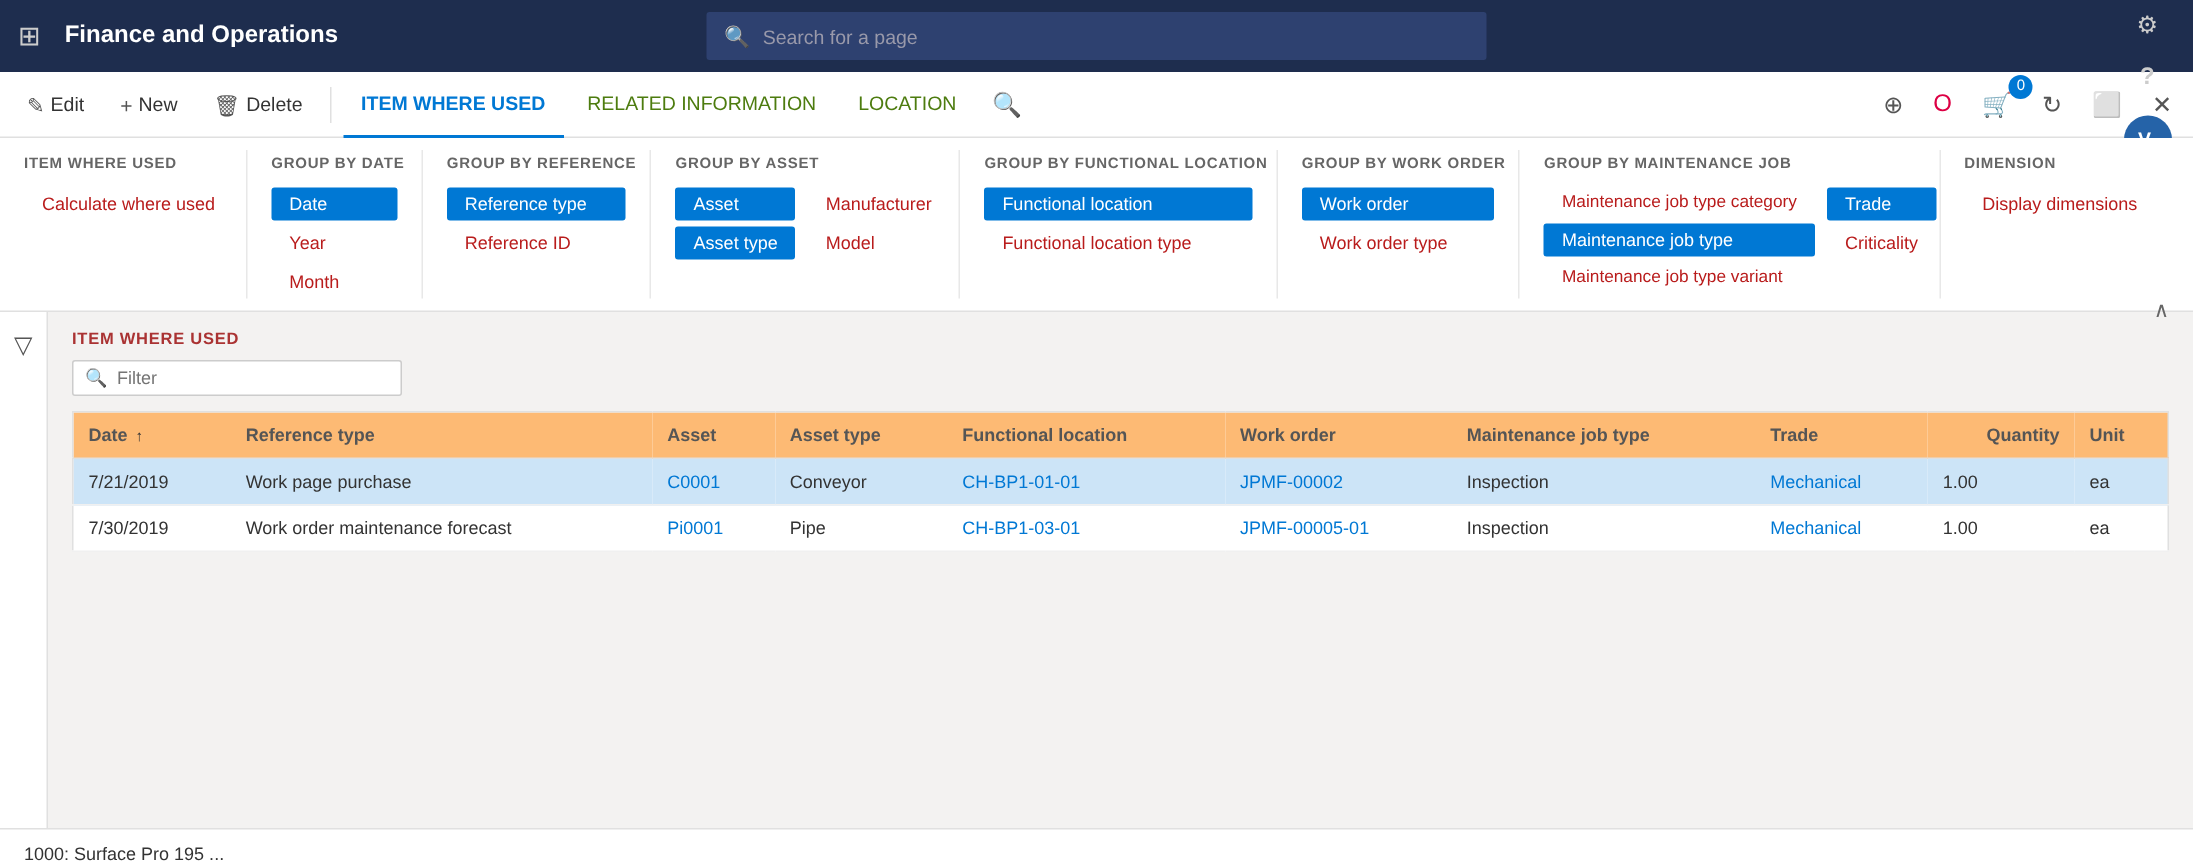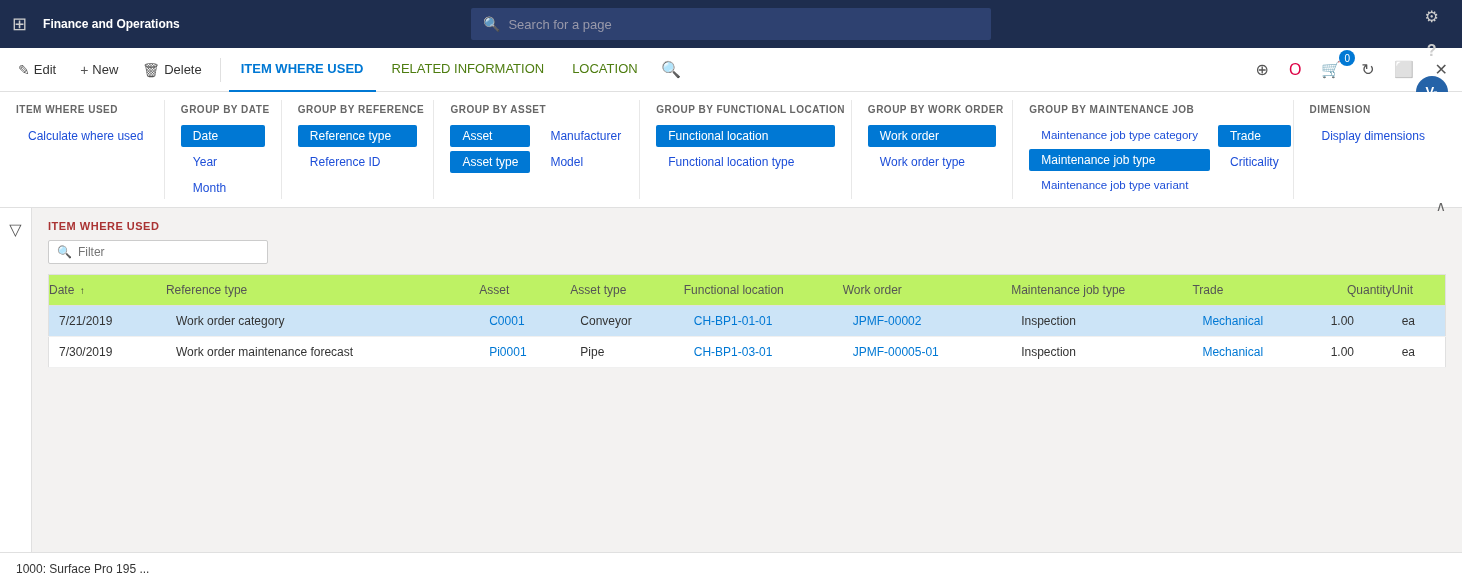--- a/index.html
+++ b/index.html
@@ -8,21 +8,21 @@
     
     .top-nav {
       background: #1e2d4e;
       height: 48px;
       display: flex;
       align-items: center;
       padding: 0 12px;
       gap: 8px;
     }
     .nav-grid-icon { color: #ccc; font-size: 18px; cursor: pointer; margin-right: 8px; }
-    .nav-title { color: #fff; font-size: 12px; font-weight: 600; flex: 0 0 auto; margin-right: auto; }
+    .nav-title { color: #fff; font-size: 16px; font-weight: 600; flex: 0 0 auto; margin-right: auto; }
     .nav-search {
       display: flex;
       align-items: center;
       background: #2e4170;
       border-radius: 2px;
       height: 32px;
       width: 520px;
       padding: 0 12px;
       gap: 8px;
       position: absolute;
@@ -106,21 +106,21 @@
     }
     .toolbar-section:first-child { padding-left: 0; }
     .toolbar-section:last-child { border-right: none; }
     .toolbar-section-header {
       font-size: 10px; font-weight: 600; color: #666; text-transform: uppercase;
       letter-spacing: 0.5px; margin-bottom: 6px; white-space: nowrap;
     }
     .toolbar-item {
       padding: 4px 12px;
       font-size: 12px;
-      color: #1d4ed8;
+      color: #b91c1c;
       cursor: pointer;
       border-radius: 2px;
       white-space: nowrap;
       border: none;
       background: transparent;
       text-align: left;
     }
     .toolbar-item.active {
       background: #0078d4;
       color: #fff;
@@ -180,24 +180,24 @@
 
     
     .data-table {
       width: 100%;
       border-collapse: collapse;
       background: #fff;
       border: 1px solid #e0e0e0;
       font-size: 12px;
     }
     .data-table th {
-      background: #bef264;
-      padding: 8px 0;
+      background: #fdba74;
+      padding: 8px 10px;
       text-align: left;
-      font-weight: 400;
+      font-weight: 700;
       color: #555;
       border-bottom: 1px solid #e0e0e0;
       white-space: nowrap;
     }
     .data-table th.sortable { cursor: pointer; }
     .data-table th .sort-arrow { font-size: 10px; margin-left: 2px; color: #333; }
     .data-table td {
       padding: 8px 10px;
       border-bottom: 1px solid #f0f0f0;
       white-space: nowrap;
@@ -367,21 +367,21 @@
           <th>Work order</th>
           <th>Maintenance job type</th>
           <th>Trade</th>
           <th style="text-align:right;">Quantity</th>
           <th>Unit</th>
         </tr>
       </thead>
       <tbody id="table-body">
       <tr class="selected">
       <td>7/21/2019</td>
-      <td>Work order category</td>
+      <td>Work page purchase</td>
       <td class="link-cell">C0001</td>
       <td>Conveyor</td>
       <td class="link-cell">CH-BP1-01-01</td>
       <td class="link-cell">JPMF-00002</td>
       <td>Inspection</td>
       <td class="link-cell">Mechanical</td>
       <td class="num-cell">1.00</td>
       <td>ea</td>
     </tr>
           <tr>

